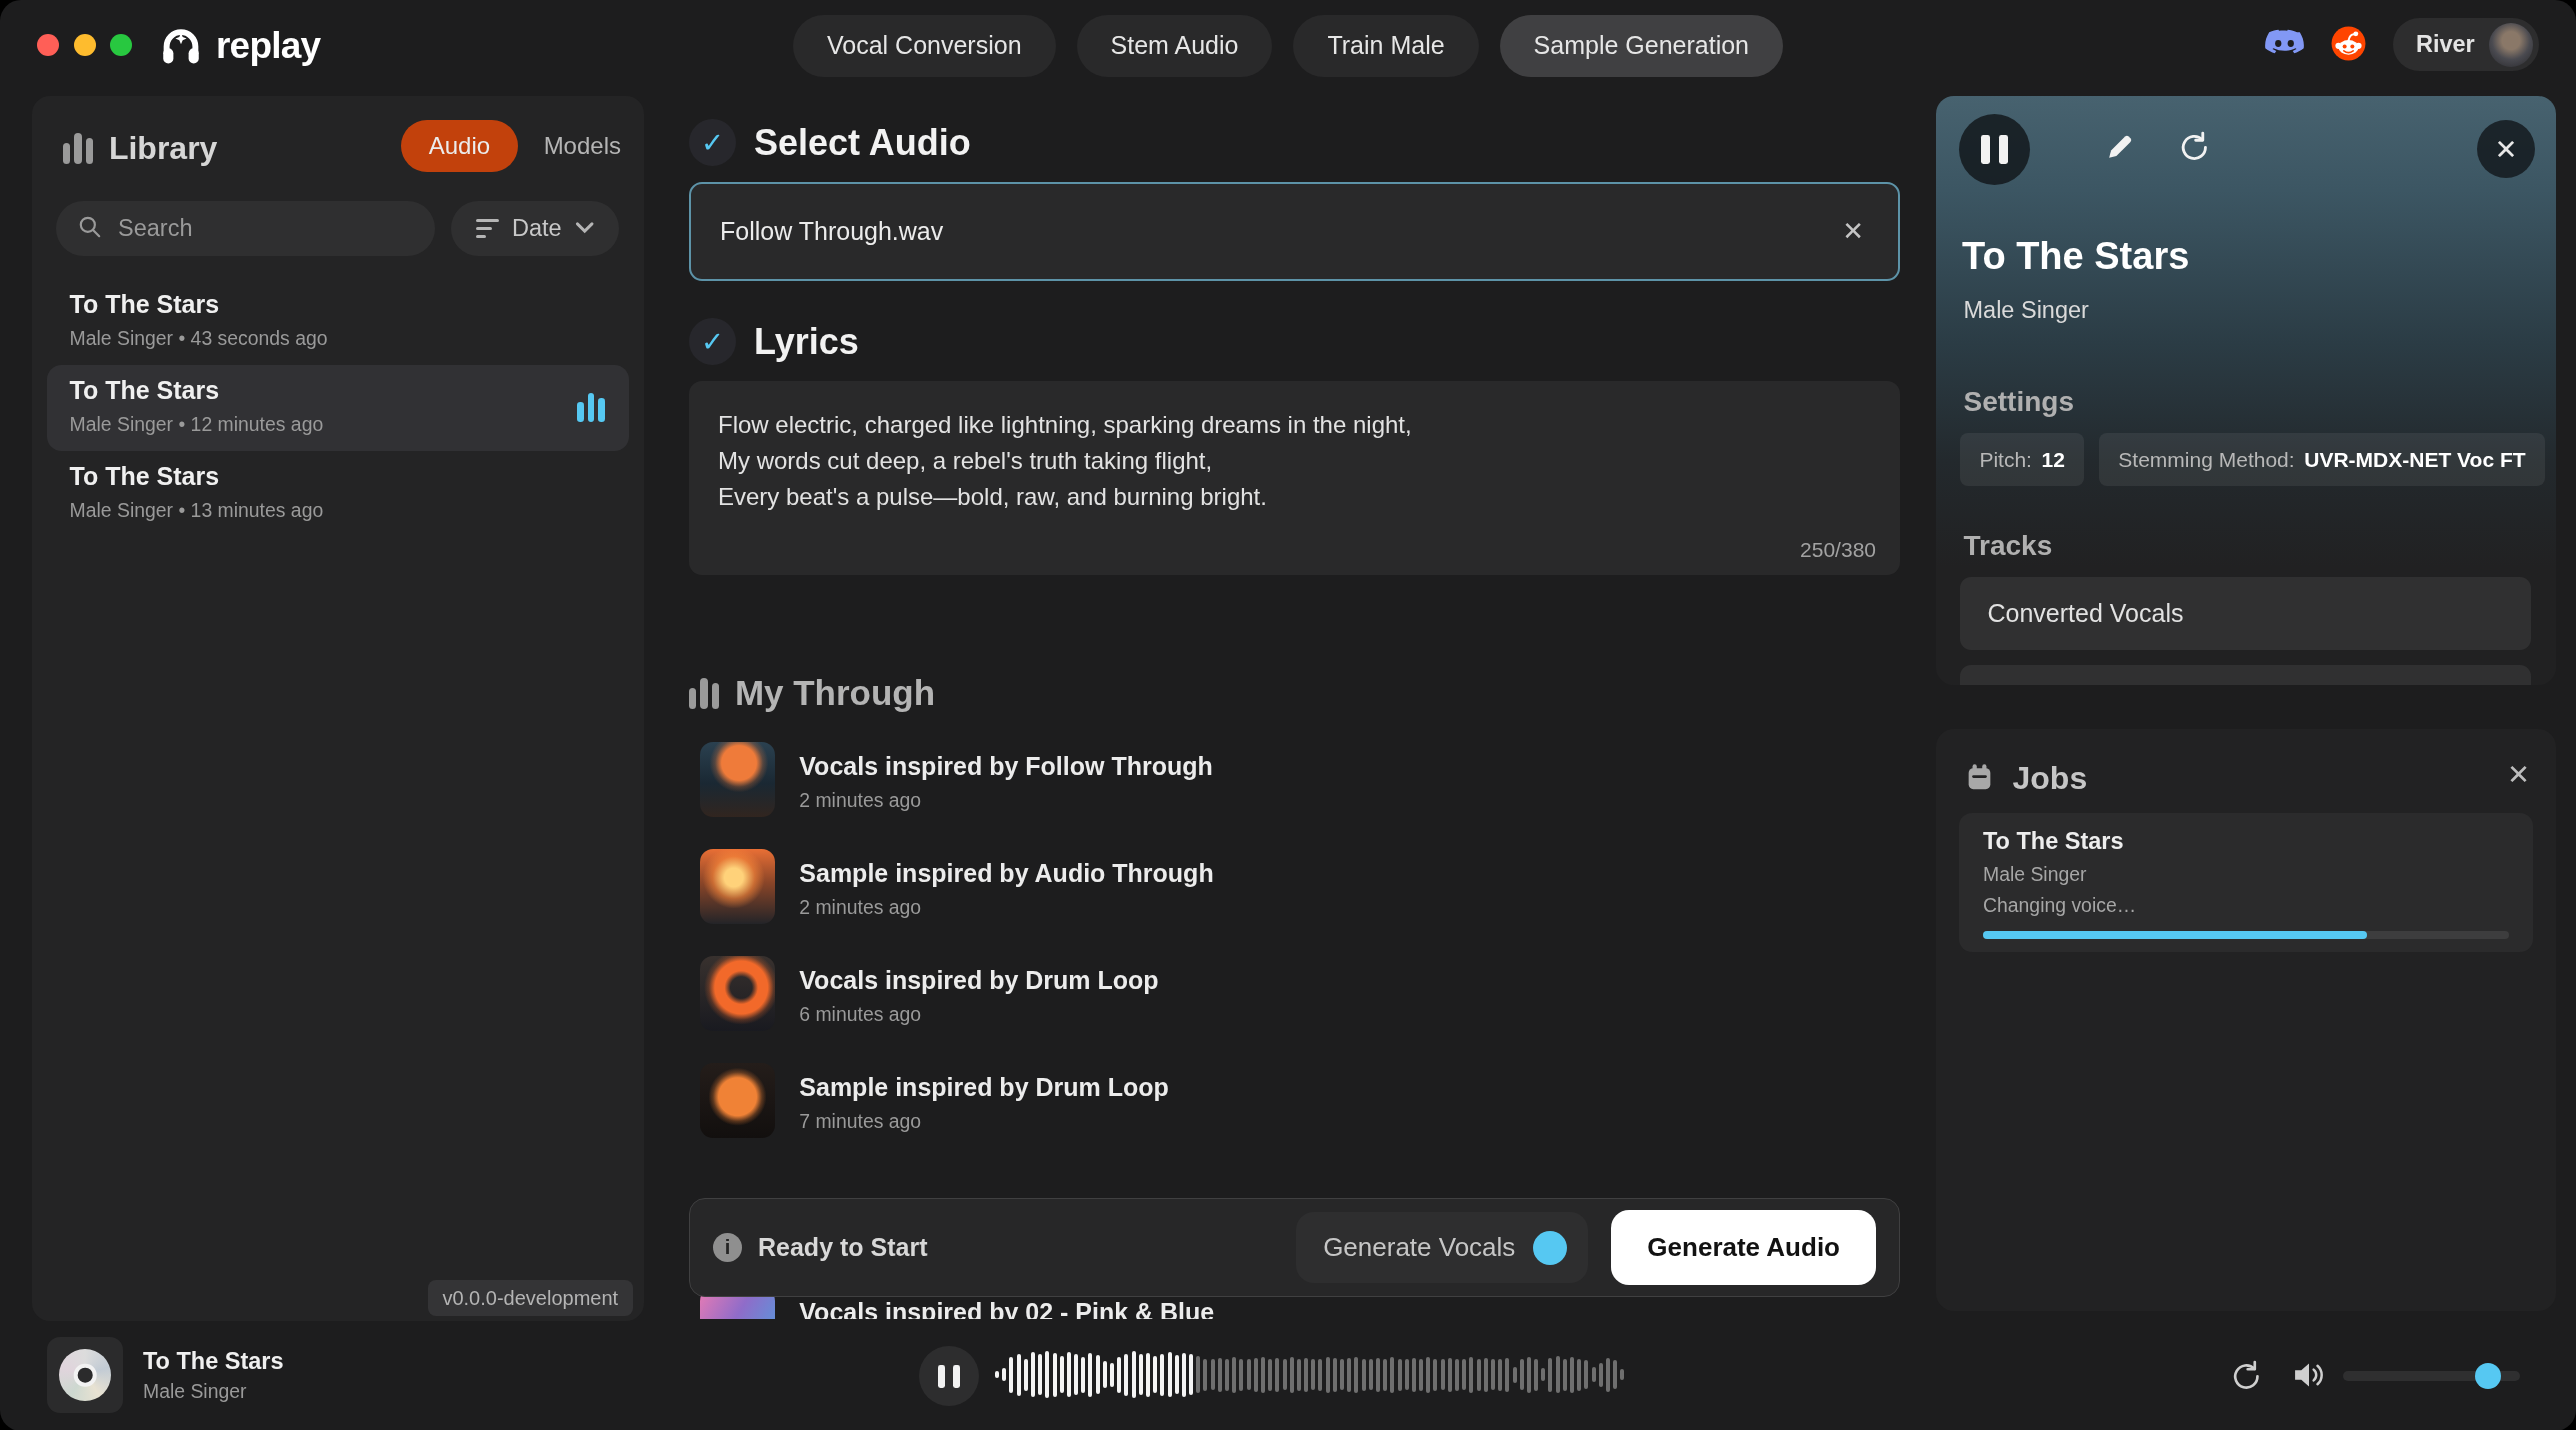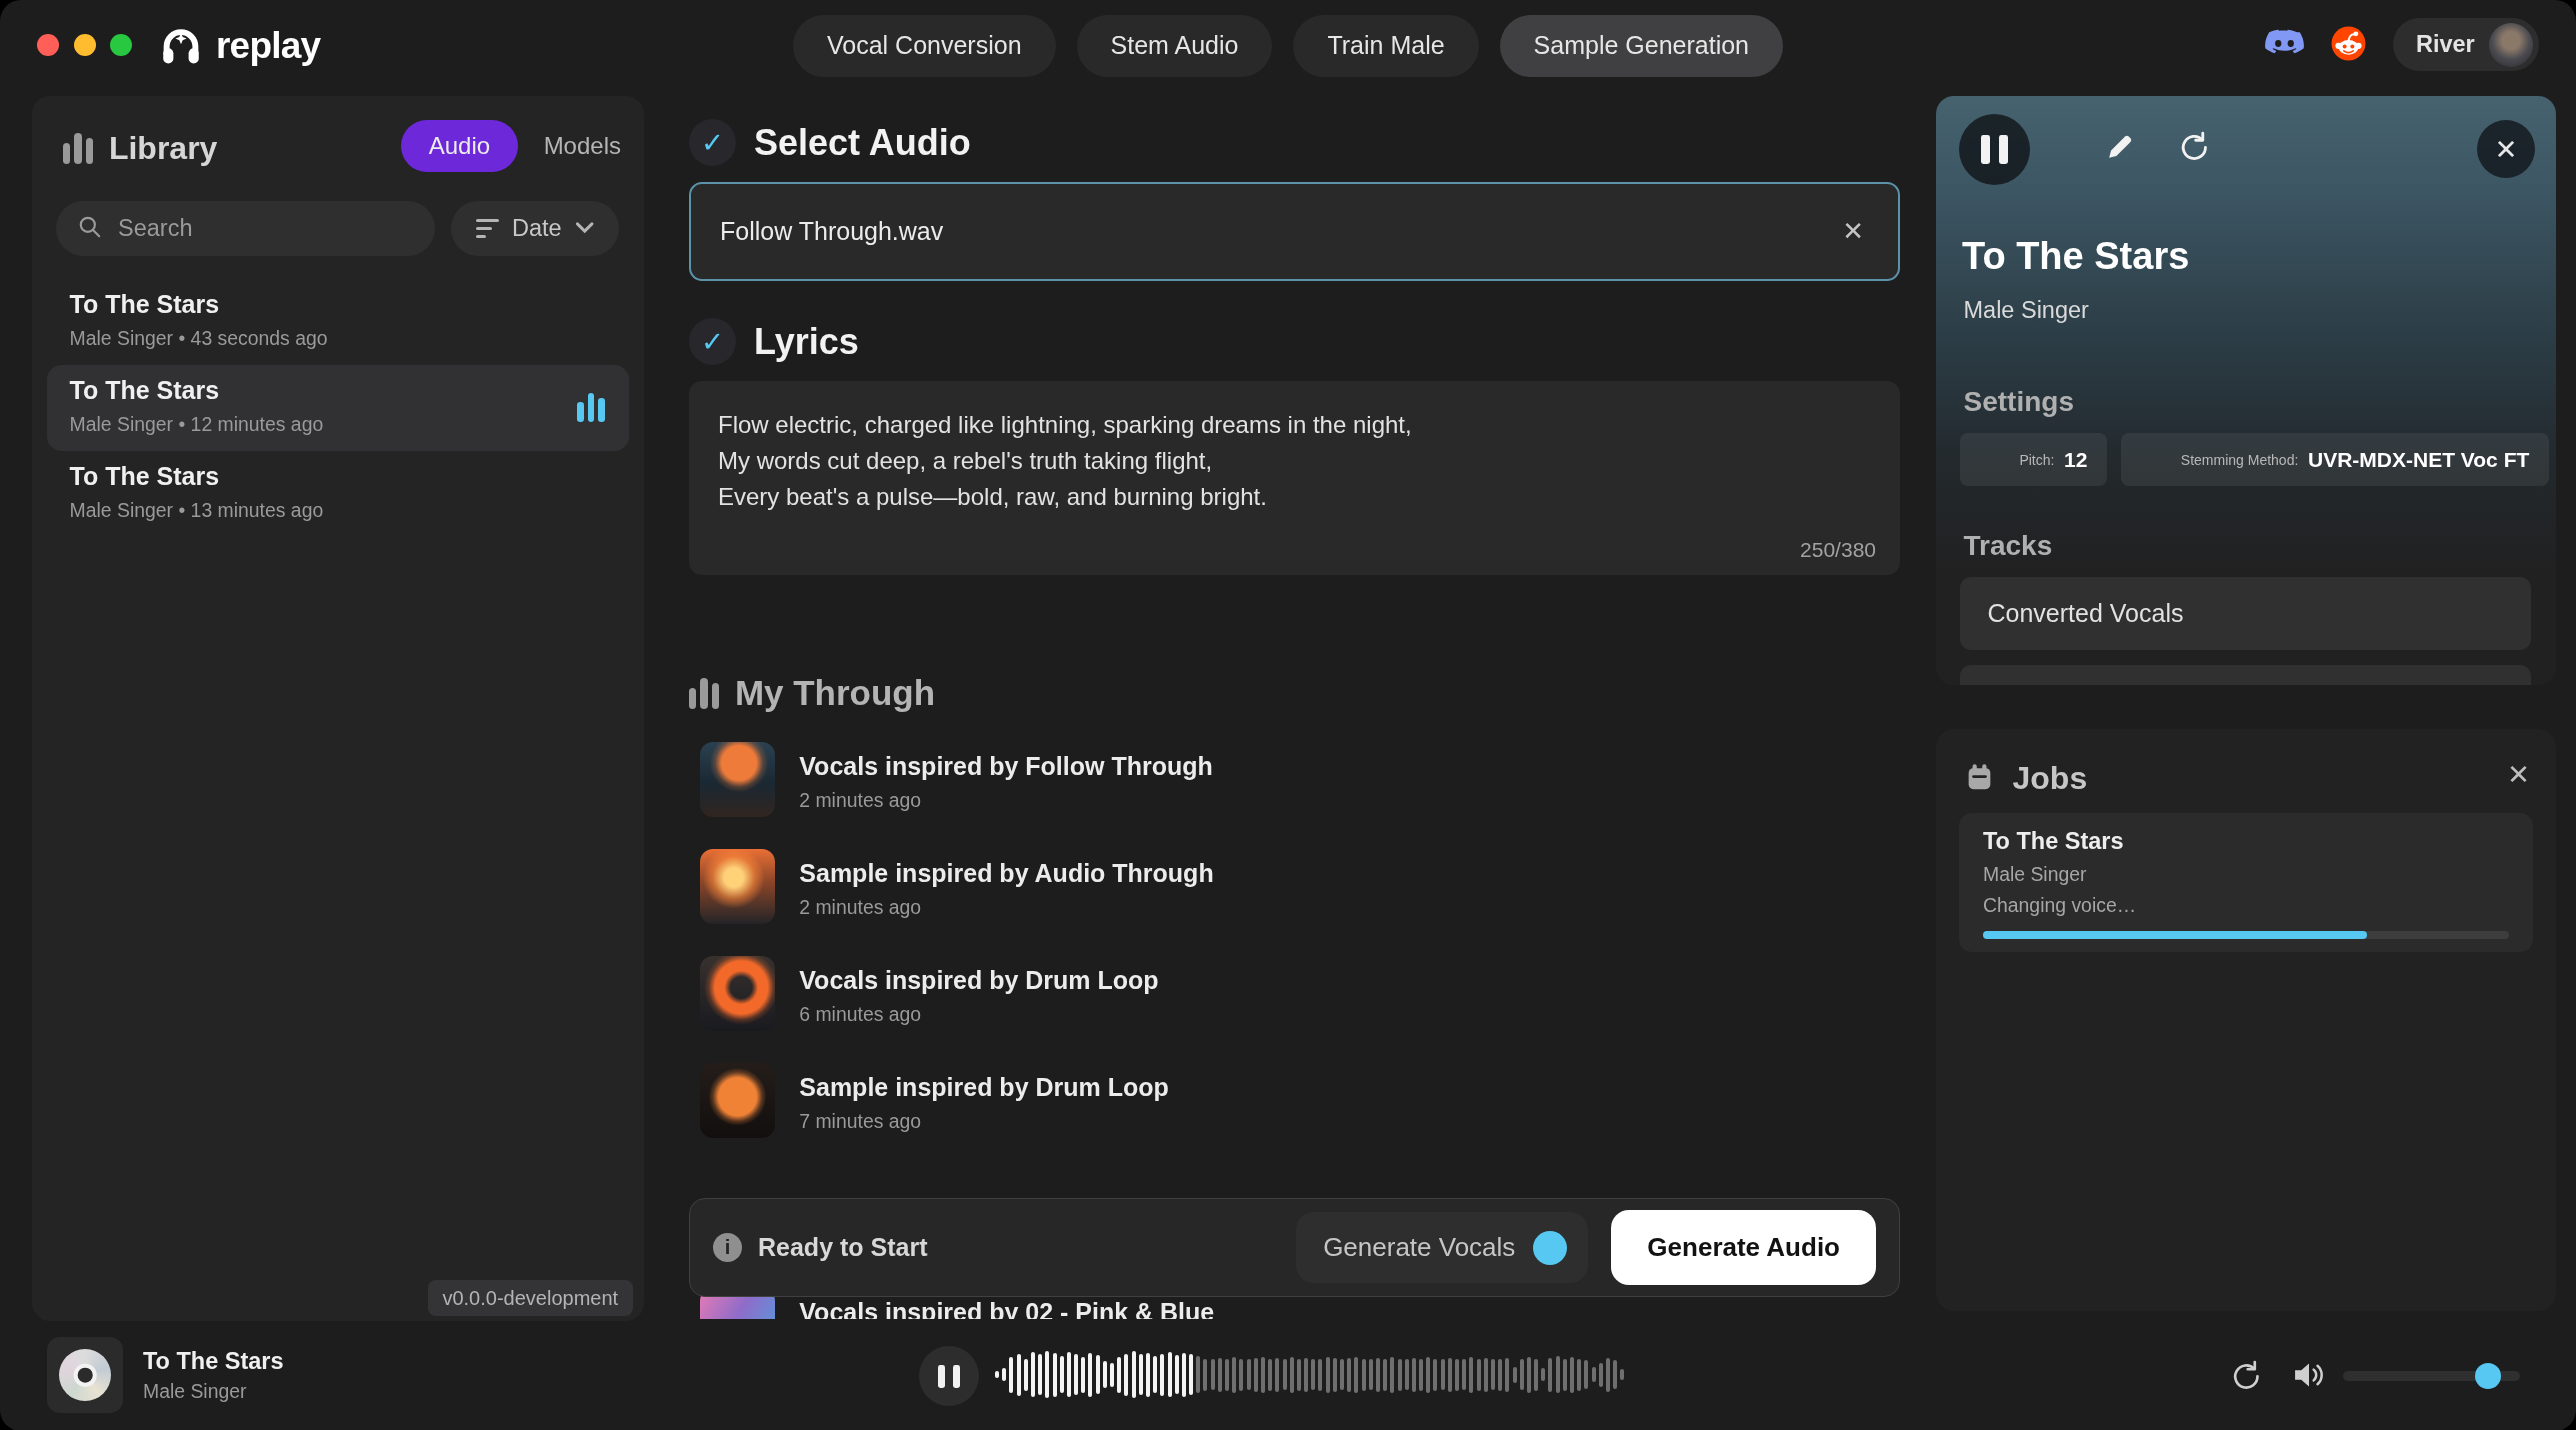--- a/index.html
+++ b/index.html
@@ -28,21 +28,21 @@
      background:linear-gradient(180deg,#47626f 0%,#3c5663 16%,#2b3c45 42%,#23292d 62%,#212122 80%,#212122 100%);}
   .jobs-card{position:absolute;left:1936px;top:729px;width:620px;height:582px;border-radius:18px;background:#222223;}
 
   
   .lib-header{position:absolute;left:31px;top:34px;display:flex;align-items:center;gap:16px;}
   .bars-icon{display:flex;align-items:flex-end;gap:4px;}
   .bars-icon i{display:block;width:7.3px;border-radius:4px;background:#9a9a9a;}
   .bars-icon i:nth-child(1){height:21px;} .bars-icon i:nth-child(2){height:31px;} .bars-icon i:nth-child(3){height:26px;}
   .lib-title{font-size:32px;font-weight:600;color:#d6d6d6;}
   .lib-toggle{position:absolute;right:23px;top:24px;display:flex;align-items:center;}
-  .toggle-audio{height:52px;padding:0 27.5px;border-radius:26px;background:#6d28d9;color:#ececec;font-size:24px;display:flex;align-items:center;}
+  .toggle-audio{height:52px;padding:0 27.5px;border-radius:26px;background:#c2410c;color:#ececec;font-size:24px;display:flex;align-items:center;}
   .toggle-models{margin-left:26px;font-size:24px;color:#b5b5b5;}
   .search-row{position:absolute;left:24px;top:105px;width:563px;display:flex;gap:16px;}
   .search-box{flex:1;height:55px;border-radius:27.5px;background:#2f2f30;display:flex;align-items:center;gap:13px;padding:0 21px;}
   .search-box input{background:transparent;border:none;outline:none;color:#d8d8d8;font-size:23.5px;width:100%;font-family:inherit;}
   .search-box input::placeholder{color:#9a9a9a;}
   .date-btn{width:168px;height:55px;border-radius:27.5px;background:#2f2f30;display:flex;align-items:center;justify-content:center;gap:13px;}
   .sort-icon{display:flex;flex-direction:column;gap:4.9px;}
   .sort-icon i{display:block;height:3.2px;border-radius:1.6px;background:#b5b5b5;}
   .sort-icon i:nth-child(1){width:23px;} .sort-icon i:nth-child(2){width:16px;} .sort-icon i:nth-child(3){width:10.5px;}
   .date-label{font-size:23.5px;color:#c8c8c8;}
@@ -91,21 +91,21 @@
       display:flex;align-items:center;justify-content:center;gap:9px;}
   .pbar{width:9px;height:29px;background:#f2f2f2;border-radius:2.4px;}
   .pc-icon{position:absolute;top:36px;}
   .pc-close{position:absolute;right:21px;top:24px;width:58px;height:58px;border-radius:50%;background:rgba(20,26,30,.85);
       display:flex;align-items:center;justify-content:center;font-size:27.5px;color:#e8e8e8;}
   .pc-title{position:absolute;left:26px;top:139px;font-size:38px;font-weight:800;color:#fff;}
   .pc-sub{position:absolute;left:27.5px;top:201px;font-size:23.5px;color:#dadada;}
   .pc-label{position:absolute;left:27.5px;font-size:28px;font-weight:600;color:#b0b0b0;}
   .chip-row{position:absolute;left:24px;top:337px;display:flex;gap:14.6px;}
   .chip{height:53px;border-radius:8px;background:rgba(255,255,255,.07);display:flex;align-items:center;gap:9.7px;padding:0 19.4px;white-space:nowrap;}
-  .chip .c-label{font-size:14px;color:#b8b8b8;margin-left:40px;}
+  .chip .c-label{font-size:21px;color:#b8b8b8;}
   .chip .c-value{font-size:21px;font-weight:700;color:#fff;}
   .track-row{position:absolute;left:24px;width:571px;border-radius:11.3px;background:rgba(255,255,255,.07);}
   .track-label{font-size:25px;color:#e2e2e2;}
 
   
   .jobs-header{position:absolute;left:27.5px;top:31px;display:flex;align-items:center;gap:18px;}
   .jobs-title{font-size:32px;font-weight:700;color:#c6c6c6;}
   .jobs-close{position:absolute;right:26px;top:29px;font-size:27.5px;color:#bdbdbd;}
   .job-card{position:absolute;left:23px;top:84px;width:574px;height:139px;border-radius:13px;background:#2b2b2c;}
   .j-title{position:absolute;left:24px;top:14.6px;font-size:23.5px;font-weight:700;color:#eeeeee;}

